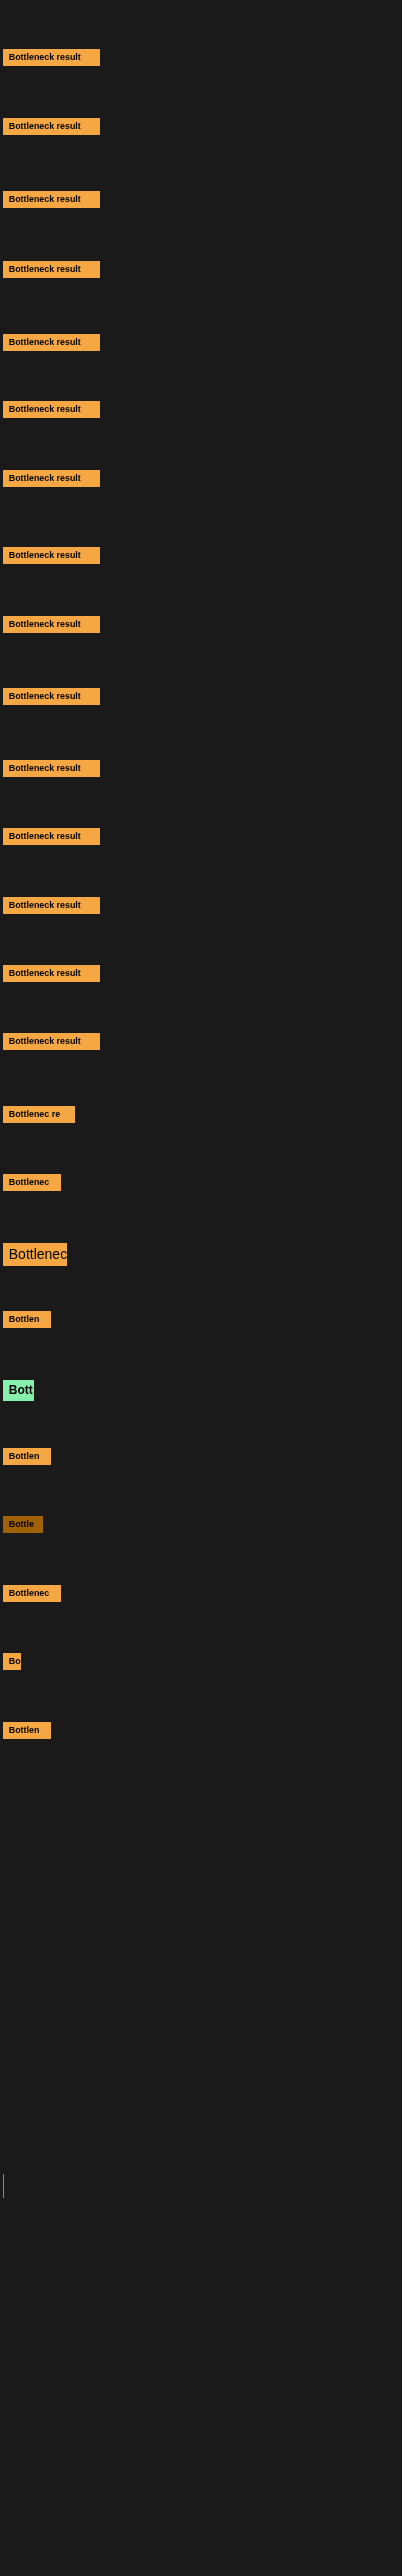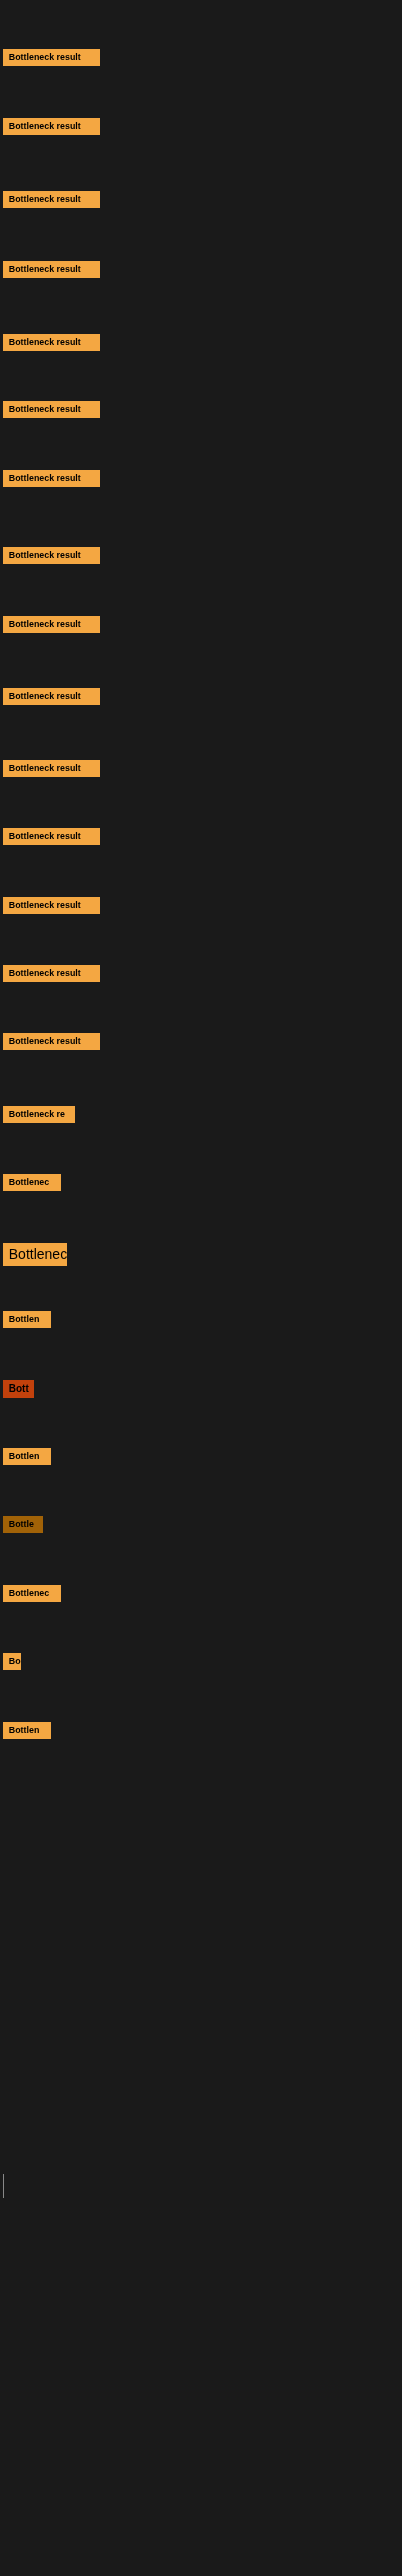--- a/index.html
+++ b/index.html
@@ -47,25 +47,25 @@
       <div style="position: absolute; top: 398px; left: 0px; padding: 3.2px;"><div style="display: inline-block; background-color: rgb(244, 167, 66); color: rgb(0, 0, 0); font-size: 8.9px; font-weight: bold; padding: 3.2px 5.6px; white-space: nowrap; overflow: hidden; max-width: 97px; width: 97px; cursor: pointer;">Bottleneck result</div></div>
       <div style="position: absolute; top: 467px; left: 0px; padding: 3.2px;"><div style="display: inline-block; background-color: rgb(244, 167, 66); color: rgb(0, 0, 0); font-size: 8.9px; font-weight: bold; padding: 3.2px 5.6px; white-space: nowrap; overflow: hidden; max-width: 97px; width: 97px; cursor: pointer;">Bottleneck result</div></div>
       <div style="position: absolute; top: 544px; left: 0px; padding: 3.2px;"><div style="display: inline-block; background-color: rgb(244, 167, 66); color: rgb(0, 0, 0); font-size: 8.9px; font-weight: bold; padding: 3.2px 5.6px; white-space: nowrap; overflow: hidden; max-width: 97px; width: 97px; cursor: pointer;">Bottleneck result</div></div>
       <div style="position: absolute; top: 613px; left: 0px; padding: 3.2px;"><div style="display: inline-block; background-color: rgb(244, 167, 66); color: rgb(0, 0, 0); font-size: 8.9px; font-weight: bold; padding: 3.2px 5.6px; white-space: nowrap; overflow: hidden; max-width: 97px; width: 97px; cursor: pointer;">Bottleneck result</div></div>
       <div style="position: absolute; top: 685px; left: 0px; padding: 3.2px;"><div style="display: inline-block; background-color: rgb(244, 167, 66); color: rgb(0, 0, 0); font-size: 8.9px; font-weight: bold; padding: 3.2px 5.6px; white-space: nowrap; overflow: hidden; max-width: 97px; width: 97px; cursor: pointer;">Bottleneck result</div></div>
       <div style="position: absolute; top: 757px; left: 0px; padding: 3.2px;"><div style="display: inline-block; background-color: rgb(244, 167, 66); color: rgb(0, 0, 0); font-size: 8.9px; font-weight: bold; padding: 3.2px 5.6px; white-space: nowrap; overflow: hidden; max-width: 97px; width: 97px; cursor: pointer;">Bottleneck result</div></div>
       <div style="position: absolute; top: 825px; left: 0px; padding: 3.2px;"><div style="display: inline-block; background-color: rgb(244, 167, 66); color: rgb(0, 0, 0); font-size: 8.9px; font-weight: bold; padding: 3.2px 5.6px; white-space: nowrap; overflow: hidden; max-width: 97px; width: 97px; cursor: pointer;">Bottleneck result</div></div>
       <div style="position: absolute; top: 894px; left: 0px; padding: 3.2px;"><div style="display: inline-block; background-color: rgb(244, 167, 66); color: rgb(0, 0, 0); font-size: 8.9px; font-weight: bold; padding: 3.2px 5.6px; white-space: nowrap; overflow: hidden; max-width: 97px; width: 97px; cursor: pointer;">Bottleneck result</div></div>
       <div style="position: absolute; top: 962px; left: 0px; padding: 3.2px;"><div style="display: inline-block; background-color: rgb(244, 167, 66); color: rgb(0, 0, 0); font-size: 8.9px; font-weight: bold; padding: 3.2px 5.6px; white-space: nowrap; overflow: hidden; max-width: 97px; width: 97px; cursor: pointer;">Bottleneck result</div></div>
       <div style="position: absolute; top: 1030px; left: 0px; padding: 3.2px;"><div style="display: inline-block; background-color: rgb(244, 167, 66); color: rgb(0, 0, 0); font-size: 8.9px; font-weight: bold; padding: 3.2px 5.6px; white-space: nowrap; overflow: hidden; max-width: 97px; width: 97px; cursor: pointer;">Bottleneck result</div></div>
-      <div style="position: absolute; top: 1103px; left: 0px; padding: 3.2px;"><div style="display: inline-block; background-color: rgb(244, 167, 66); color: rgb(0, 0, 0); font-size: 8.9px; font-weight: bold; padding: 3.2px 5.6px; white-space: nowrap; overflow: hidden; max-width: 72px; width: 72px; cursor: pointer;">Bottleneck re</div></div>
+      <div style="position: absolute; top: 1103px; left: 0px; padding: 3.2px;"><div style="display: inline-block; background-color: rgb(244, 167, 66); color: rgb(0, 0, 0); font-size: 8.9px; font-weight: bold; padding: 3.2px 5.6px; white-space: nowrap; overflow: hidden; max-width: 72px; width: 72px; cursor: pointer;">Bottlenec re</div></div>
       <div style="position: absolute; top: 1171px; left: 0px; padding: 3.2px;"><div style="display: inline-block; background-color: rgb(244, 167, 66); color: rgb(0, 0, 0); font-size: 8.9px; font-weight: bold; padding: 3.2px 5.6px; white-space: nowrap; overflow: hidden; max-width: 58px; width: 58px; cursor: pointer;">Bottlenec</div></div>
       <div style="position: absolute; top: 1240px; left: 0px; padding: 3.2px;"><div style="display: inline-block; background-color: rgb(244, 167, 66); color: rgb(0, 0, 0); font-size: 14px; font-weight: normal; padding: 3.2px 5.6px; white-space: nowrap; overflow: hidden; max-width: 64px; width: 64px; cursor: pointer;">Bottleneck r</div></div>
       <div style="position: absolute; top: 1308px; left: 0px; padding: 3.2px;"><div style="display: inline-block; background-color: rgb(244, 167, 66); color: rgb(0, 0, 0); font-size: 8.9px; font-weight: bold; padding: 3.2px 5.6px; white-space: nowrap; overflow: hidden; max-width: 48px; width: 48px; cursor: pointer;">Bottlen</div></div>
-      <div style="position: absolute; top: 1377px; left: 0px; padding: 3.2px;"><div style="display: inline-block; background-color: #c2410c; color: rgb(0, 0, 0); font-size: 10px; font-weight: bold; padding: 3.2px 5.6px; white-space: nowrap; overflow: hidden; max-width: 31px; width: 31px; cursor: pointer;">Bott</div></div>
+      <div style="position: absolute; top: 1377px; left: 0px; padding: 3.2px;"><div style="display: inline-block; background-color: #86efac; color: rgb(0, 0, 0); font-size: 12px; font-weight: bold; padding: 3.2px 5.6px; white-space: nowrap; overflow: hidden; max-width: 31px; width: 31px; cursor: pointer;">Bott</div></div>
       <div style="position: absolute; top: 1445px; left: 0px; padding: 3.2px;"><div style="display: inline-block; background-color: rgb(244, 167, 66); color: rgb(0, 0, 0); font-size: 8.9px; font-weight: bold; padding: 3.2px 5.6px; white-space: nowrap; overflow: hidden; max-width: 48px; width: 48px; cursor: pointer;">Bottlen</div></div>
       <div style="position: absolute; top: 1513px; left: 0px; padding: 3.2px;"><div style="display: inline-block; background-color: #a16207; color: rgb(0, 0, 0); font-size: 8.9px; font-weight: bold; padding: 3.2px 5.6px; white-space: nowrap; overflow: hidden; max-width: 40px; width: 40px; cursor: pointer;">Bottle</div></div>
       <div style="position: absolute; top: 1582px; left: 0px; padding: 3.2px;"><div style="display: inline-block; background-color: rgb(244, 167, 66); color: rgb(0, 0, 0); font-size: 8.9px; font-weight: bold; padding: 3.2px 5.6px; white-space: nowrap; overflow: hidden; max-width: 58px; width: 58px; cursor: pointer;">Bottlenec</div></div>
       <div style="position: absolute; top: 1650px; left: 0px; padding: 3.2px;"><div style="display: inline-block; background-color: rgb(244, 167, 66); color: rgb(0, 0, 0); font-size: 8.9px; font-weight: bold; padding: 3.2px 5.6px; white-space: nowrap; overflow: hidden; max-width: 17.7px; width: 17.7px; cursor: pointer;">Bo</div></div>
       <div style="position: absolute; top: 1719px; left: 0px; padding: 3.2px;"><div style="display: inline-block; background-color: rgb(244, 167, 66); color: rgb(0, 0, 0); font-size: 8.9px; font-weight: bold; padding: 3.2px 5.6px; white-space: nowrap; overflow: hidden; max-width: 48px; width: 48px; cursor: pointer;">Bottlen</div></div>
     </div>
 
   <div class="cursor-line" style="top: 2174px;"></div>
 
 </div>

